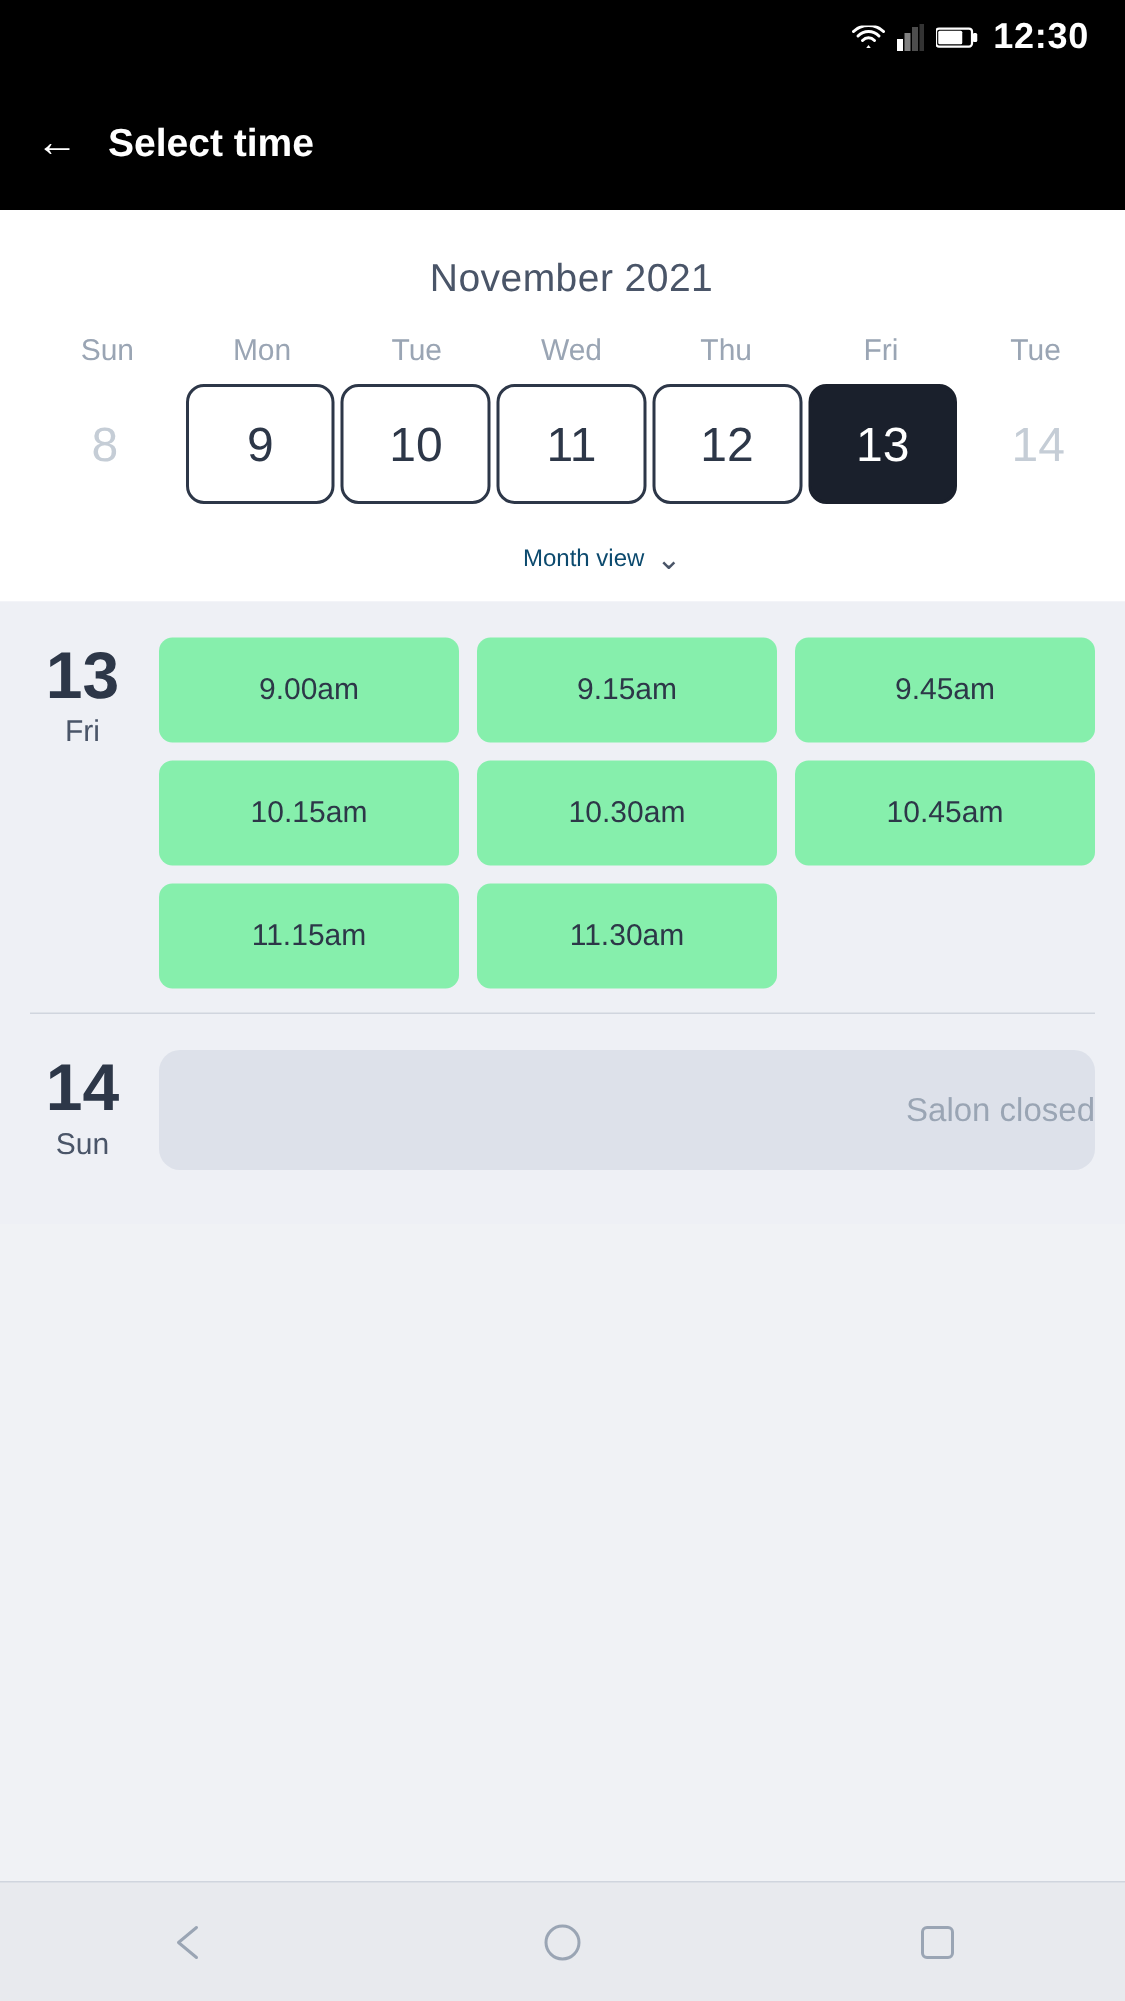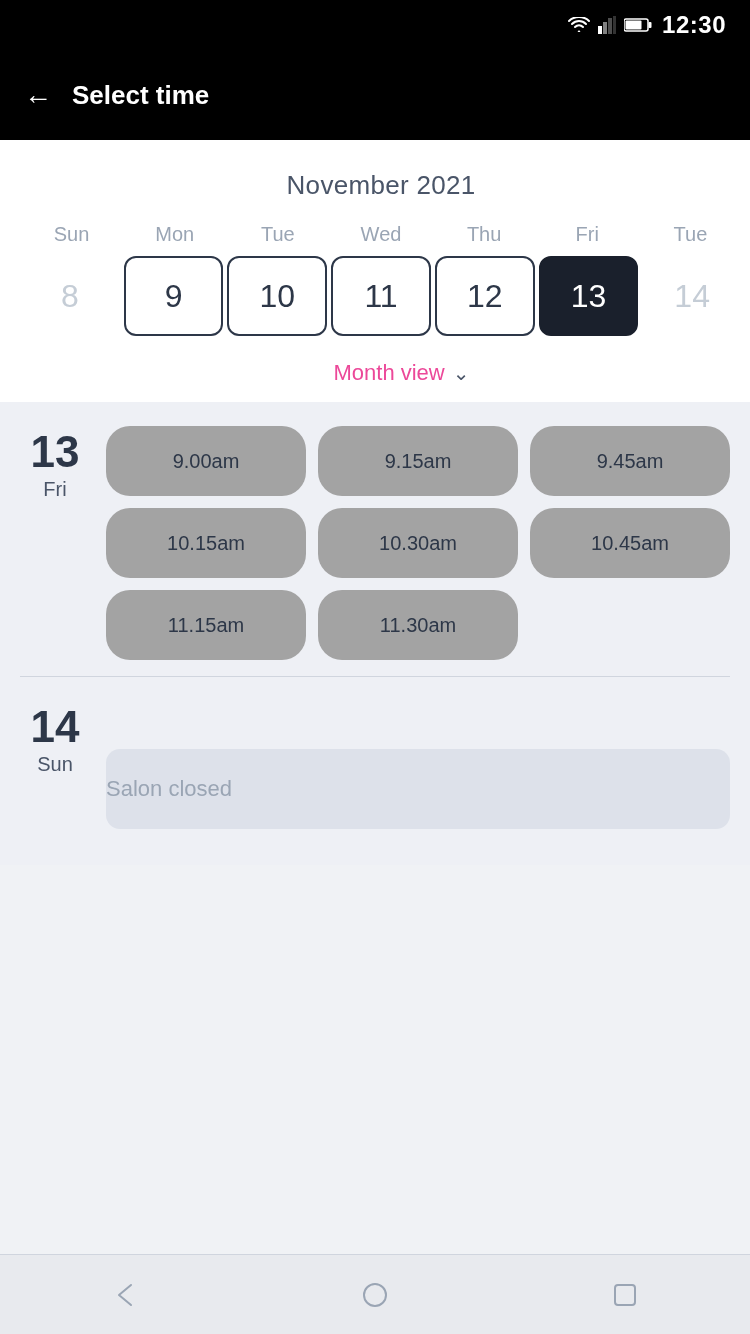--- a/index.html
+++ b/index.html
@@ -122,22 +122,22 @@
     
     .month-view-row {
       display: flex;
       align-items: center;
       justify-content: center;
       padding: 8px 0 16px 0;
       gap: 8px;
       cursor: pointer;
     }
     .month-view-label {
-      font-size: 22px;
-      color: #ec4899;
+      font-size: 16px;
+      color: #0c4a6e;
       margin-left: 41px;
     }
     .chevron-down {
       font-size: 20px;
       color: #4a5568;
     }
 
     
     .timeslots-section {
       background: #eef0f5;
@@ -168,22 +168,22 @@
       margin-top: 4px;
     }
 
     .slots-grid {
       display: grid;
       grid-template-columns: repeat(3, 1fr);
       gap: 12px;
       flex: 1;
     }
     .time-slot {
-      background: #a3a3a3;
-      border-radius: 24px;
+      background: #86efac;
+      border-radius: 9px;
       height: 70px;
       display: flex;
       align-items: center;
       justify-content: center;
       font-size: 20px;
       color: #2d3748;
       cursor: pointer;
       border: none;
     }
 
@@ -200,24 +200,23 @@
       gap: 16px;
       align-items: flex-start;
     }
     .salon-closed-box {
       flex: 1;
       background: #dde1ea;
       border-radius: 14px;
       height: 80px;
       display: flex;
       align-items: center;
-      justify-content: flex-start;
+      justify-content: flex-end;
       font-size: 22px;
       color: #9aa5b4;
-      margin-top: 48px;
     }
 
     
     .bottom-nav {
       position: fixed;
       bottom: 0;
       width: 750px;
       height: 80px;
       background: #e8eaee;
       display: flex;

